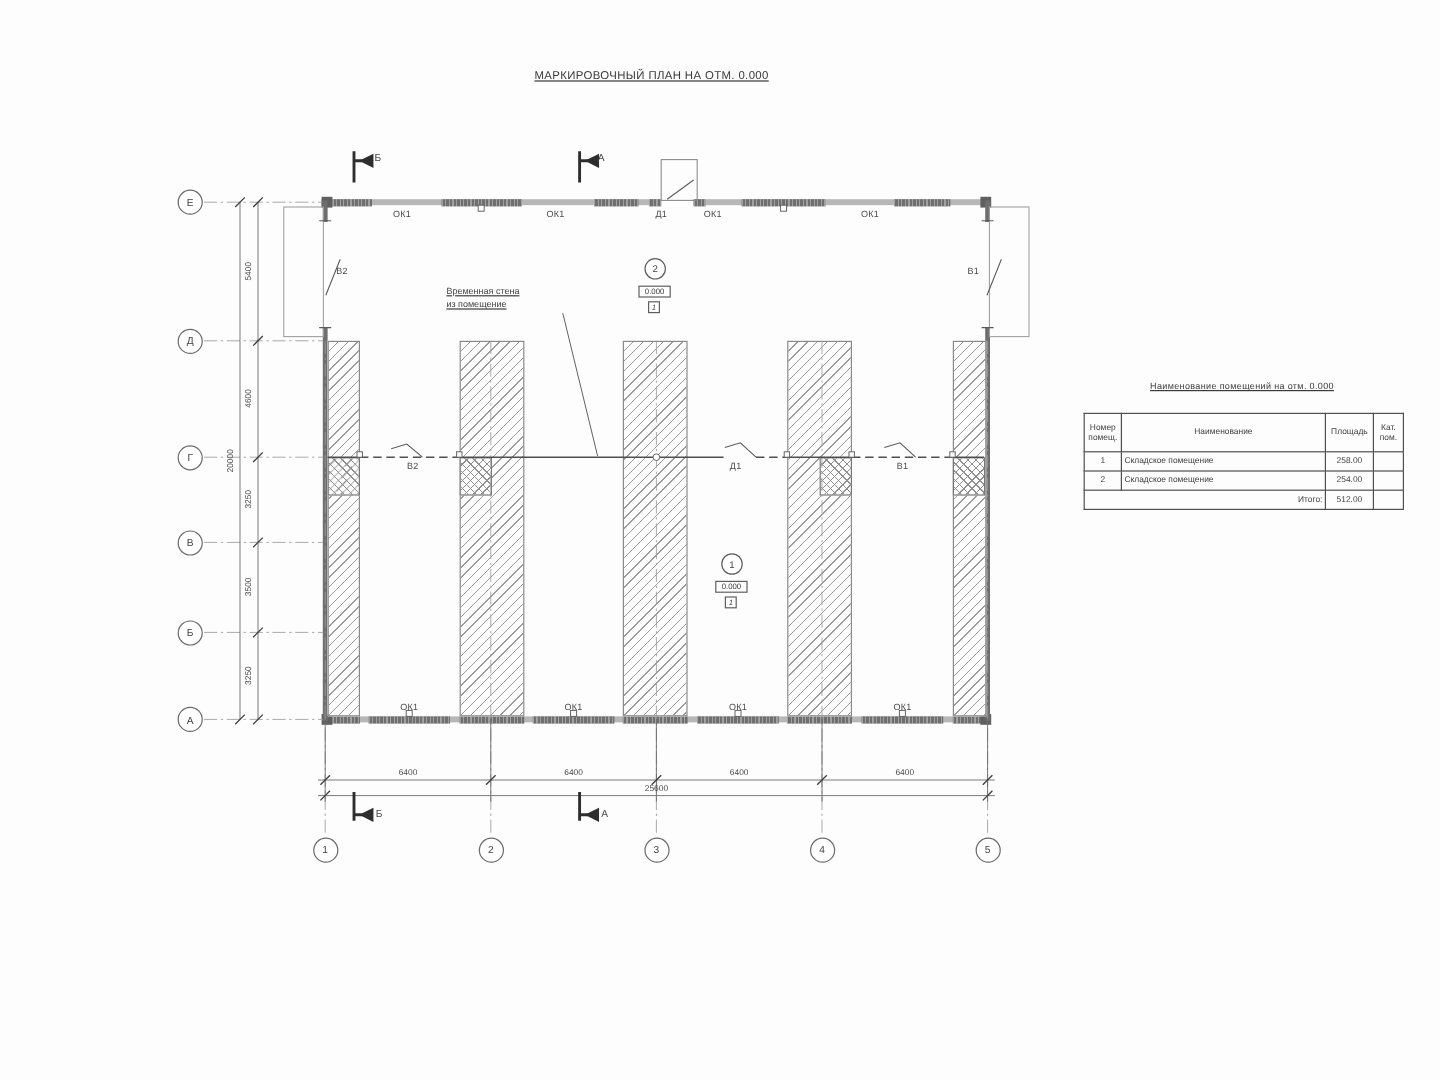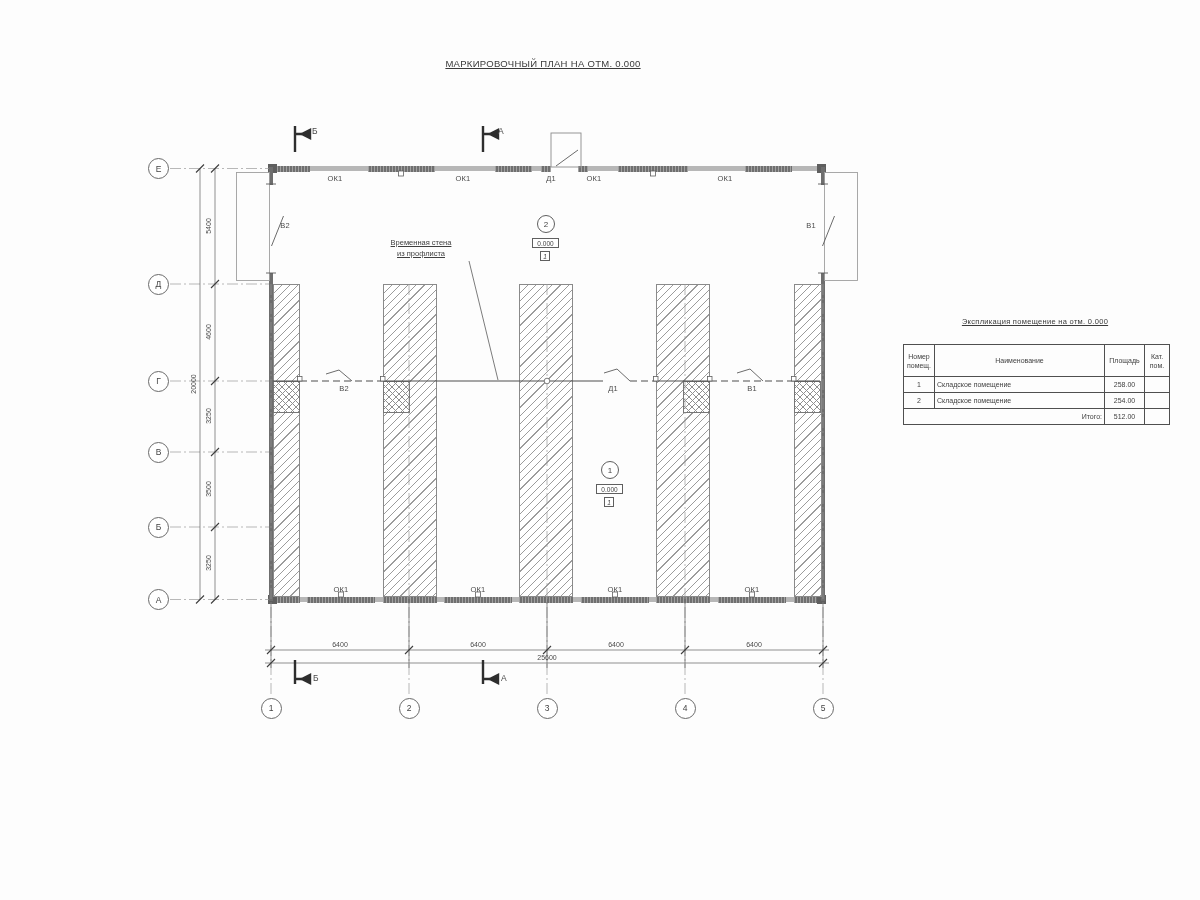--- a/index.html
+++ b/index.html
@@ -19,40 +19,40 @@
   .win { position:absolute; height:6px; background:#6f6f6f;
          background-image:repeating-linear-gradient(90deg, rgba(255,255,255,.35) 0 1px, transparent 1px 3px); }
   .corner { position:absolute; width:9px; height:9px; background:#5f5f5f; }
   .band { position:absolute; top:284px; height:313px; border:1px solid #8a8a8a; background-color:#fff;
           background-image:repeating-linear-gradient(135deg, transparent 0 5px, #9c9c9c 5px 5.8px); }
   .xsq { position:absolute; top:381px; height:32px; border:1px solid #777; background-color:#fff;
          background-image:repeating-linear-gradient(135deg, transparent 0 4px, #8f8f8f 4px 4.8px),
                           repeating-linear-gradient(45deg, transparent 0 4px, #8f8f8f 4px 4.8px); }
   .title { position:absolute; font-size:9.5px; letter-spacing:.3px; color:#3a3a3a;
            text-decoration:underline; transform:translateX(-50%); white-space:nowrap; }
-  .note { position:absolute; left:372px; top:237px; width:98px; text-align:center; font-size:7.5px; line-height:11px; color:#3f3f3f; }
+  .note { position:absolute; left:372px; top:237px; width:98px; text-align:left; font-size:7.5px; line-height:11px; color:#3f3f3f; }
   .note div { text-decoration:underline; }
   .rmc { position:absolute; width:18px; height:18px; border:1px solid #5f5f5f; border-radius:50%; background:#fff;
          display:flex; align-items:center; justify-content:center; font-size:8px; color:#444; }
   .elev { position:absolute; width:27px; height:10px; border:1px solid #5f5f5f; background:#fff; font-size:6.5px;
           display:flex; align-items:center; justify-content:center; color:#444; }
   .ftyp { position:absolute; width:10px; height:10px; border:1px solid #5f5f5f; background:#fff; font-size:6.5px; font-style:italic;
           display:flex; align-items:center; justify-content:center; color:#444; }
   table.expl { position:absolute; left:903px; top:344px; border-collapse:collapse; table-layout:fixed; }
   table.expl th, table.expl td { border:1px solid #4f4f4f; font-size:7px; font-weight:normal; color:#3f3f3f; padding:0 2px; overflow:hidden; }
   table.expl th { text-align:center; height:32px; line-height:9px; }
   table.expl td { height:16px; }
   .c { text-align:center; } .r { text-align:right; }
   svg.ov { position:absolute; left:0; top:0; }
 </style>
 </head>
 <body>
 
 <div class="title" style="left:543px; top:58px;text-align:center;">МАРКИРОВОЧНЫЙ ПЛАН НА ОТМ. 0.000</div>
-<div class="title" style="left:1035px; top:317px; font-size:7.5px;">Экспликация помещение на отм. 0.000</div>
+<div class="title" style="left:1035px; top:317px; font-size:7.5px;">Наименование помещений на отм. 0.000</div>
 
 <div class="wall-h" style="top:166px;"></div>
 <div class="abs" style="left:551px; top:165px; width:27px; height:7px; background:#fdfdfd;"></div>
 <div class="win" style="left:268px; top:165.5px; width:42px;"></div>
 <div class="win" style="left:368px; top:165.5px; width:67px;"></div>
 <div class="win" style="left:495px; top:165.5px; width:37px;"></div>
 <div class="win" style="left:541px; top:165.5px; width:10px;"></div>
 <div class="win" style="left:578px; top:165.5px; width:10px;"></div>
 <div class="win" style="left:618px; top:165.5px; width:70px;"></div>
 <div class="win" style="left:745px; top:165.5px; width:47px;"></div>
@@ -199,21 +199,21 @@
 <div class="lbl" style="left:285px; top:221px;">В2</div>
 <div class="lbl" style="left:811px; top:221px;">В1</div>
 
 <div class="lbl" style="left:315px; top:127px; font-size:8.5px;">Б</div>
 <div class="lbl" style="left:501px; top:127px; font-size:8.5px;">А</div>
 <div class="lbl" style="left:316px; top:674px; font-size:8.5px;">Б</div>
 <div class="lbl" style="left:504px; top:674px; font-size:8.5px;">А</div>
 
 <div class="note">
   <div>Временная стена</div>
-  <div>из профлиста</div>
+  <div>из помещение</div>
 </div>
 
 <div class="rmc" style="left:537px; top:215px;">2</div>
 <div class="elev" style="left:532px; top:238px;">0.000</div>
 <div class="ftyp" style="left:540px; top:251px;">1</div>
 <div class="rmc" style="left:601px; top:461px;">1</div>
 <div class="elev" style="left:596px; top:484px;">0.000</div>
 <div class="ftyp" style="left:604px; top:497px;">1</div>
 
 <table class="expl">

